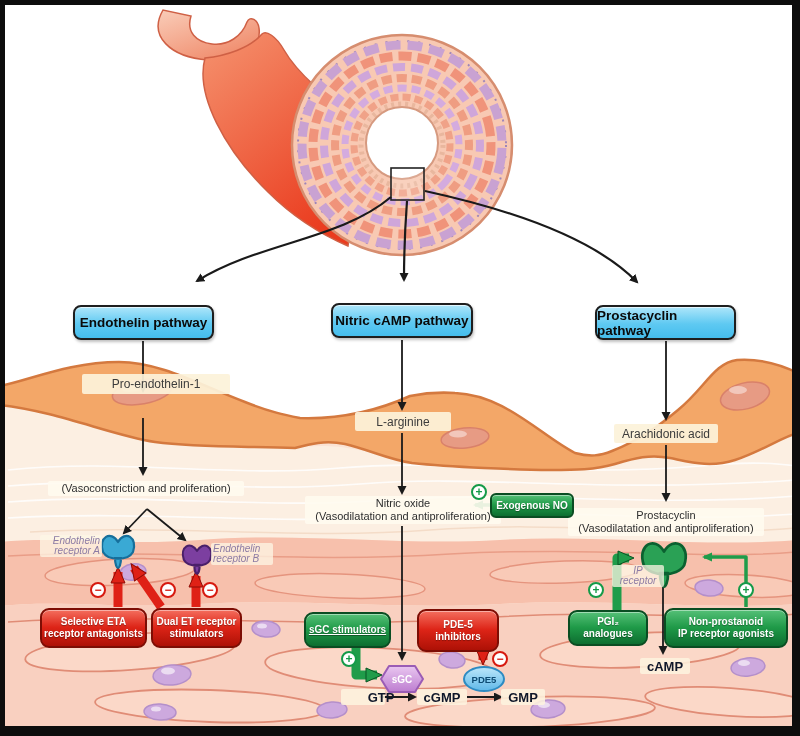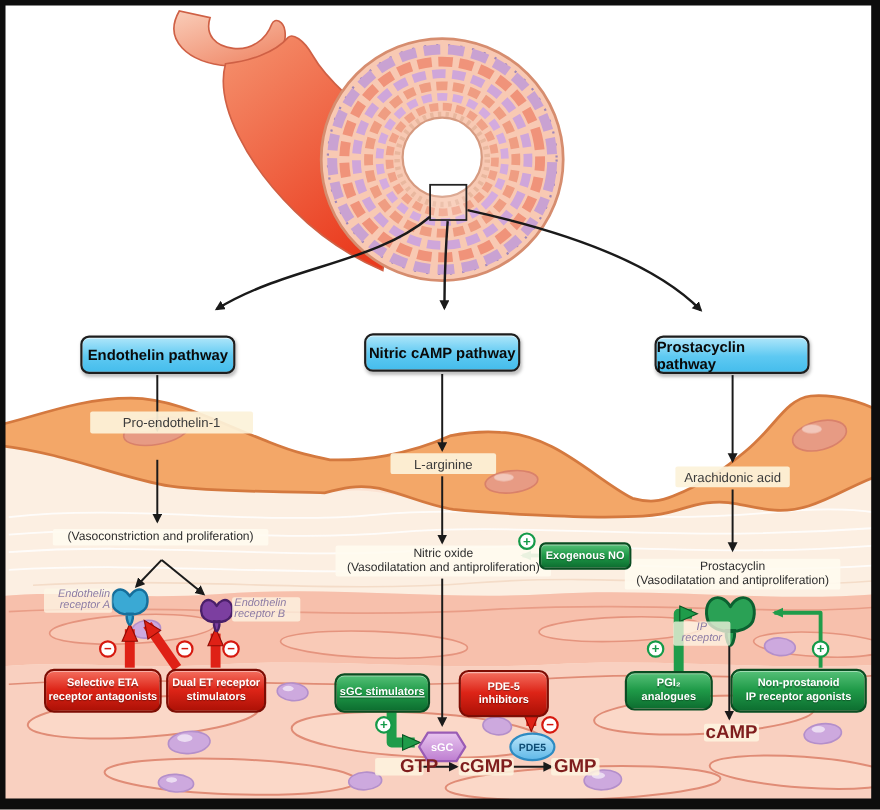--- a/index.html
+++ b/index.html
@@ -38,21 +38,21 @@
     border:2px solid #0a4d22;box-shadow:inset 0 1px 0 rgba(255,255,255,.45);}
   .dbox span{display:block;}
 
   .sign{width:16px;height:16px;border-radius:50%;background:#fff;text-align:center;
     font-weight:bold;font-size:12px;line-height:13px;z-index:12;}
   .sign.minus{border:2px solid #d6190f;color:#d6190f;}
   .sign.plus{border:2px solid #149a48;color:#149a48;}
 
   .met{display:flex;align-items:center;justify-content:center;
     background:rgba(253,243,222,.88);border-radius:2px;
-    font-weight:bold;font-size:17px;color:#7f1d1d;}
+    font-weight:bold;font-size:13px;color:#0f172a;}
 
   .enz-sgc{font:bold 10px "Liberation Sans",sans-serif;fill:#ffffff;}
   .enz-pde{font:bold 9.5px "Liberation Sans",sans-serif;fill:#0e4c74;}
 </style>
 </head>
 <body>
 
 <div class="stage">
 
 <svg width="800" height="736" viewBox="0 0 800 736">

